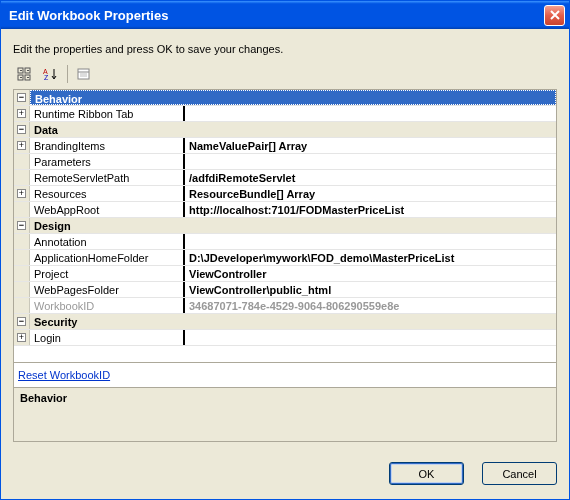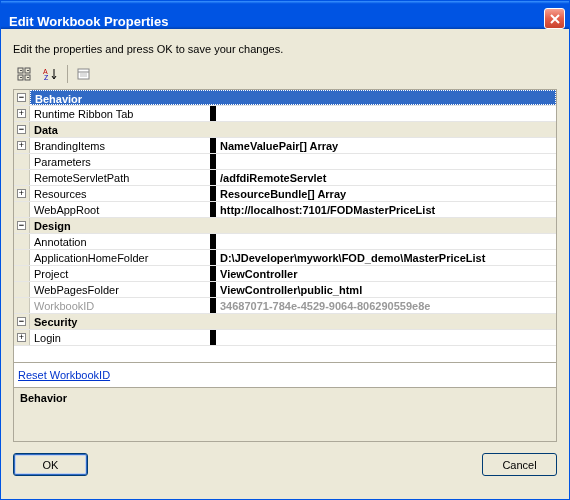--- a/index.html
+++ b/index.html
@@ -11,21 +11,21 @@
     width: 570px;
     height: 500px;
     overflow: hidden;
     border: 1px solid #0054e3;
   }
   .titlebar {
     height: 28px;
     background: linear-gradient(to bottom, #3a93ff 0%, #0054e3 10%, #0054e3 90%, #0040b0 100%);
     color: #fff;
     display: flex;
-    align-items: flex-end;
+    align-items: center;
     padding: 0 4px 0 8px;
     font-weight: bold;
     font-size: 13px;
   }
   .titlebar .title { flex: 1; }
   .close-btn {
     width: 21px; height: 21px;
     background: linear-gradient(to bottom, #f5a090 0%, #e35e4a 50%, #c9432e 100%);
     border: 1px solid #fff;
     border-radius: 3px;
@@ -81,23 +81,23 @@
     font-size: 9px;
     line-height: 7px;
     text-align: center;
     color: #000;
   }
   .row.cat {
     background: #ece9d8;
     font-weight: bold;
   }
   .row .name {
-    width: 186px;
+    width: 155px;
     padding-left: 4px;
-    border-right: 6px solid #000000;
+    border-right: 2px solid #000000;
     flex-shrink: 0;
     overflow: hidden;
     white-space: nowrap;
   }
   .row.cat .name { flex:1; border-right:none; }
   .row .value {
     flex: 1;
     padding-left: 4px;
     overflow: hidden;
     white-space: nowrap;
@@ -117,23 +117,23 @@
   .desc-area {
     border: 1px solid #aca899;
     border-top: none;
     background: #ece9d8;
     padding: 4px 6px;
     height: 54px;
     font-weight: bold;
   }
   .buttons {
     display: flex;
-    justify-content: space-between;
-    gap: 6px;
-    margin-top: 11px;
+    justify-content: flex-end;
+    gap: 18px;
+    margin-top: 20px;
   }
   .buttons button {
     width: 75px;
     height: 23px;
     font-family: Tahoma, sans-serif;
     font-size: 11px;
     background: #ece9d8;
     border: 1px solid #003c74;
     border-radius: 3px;
     cursor: pointer;

